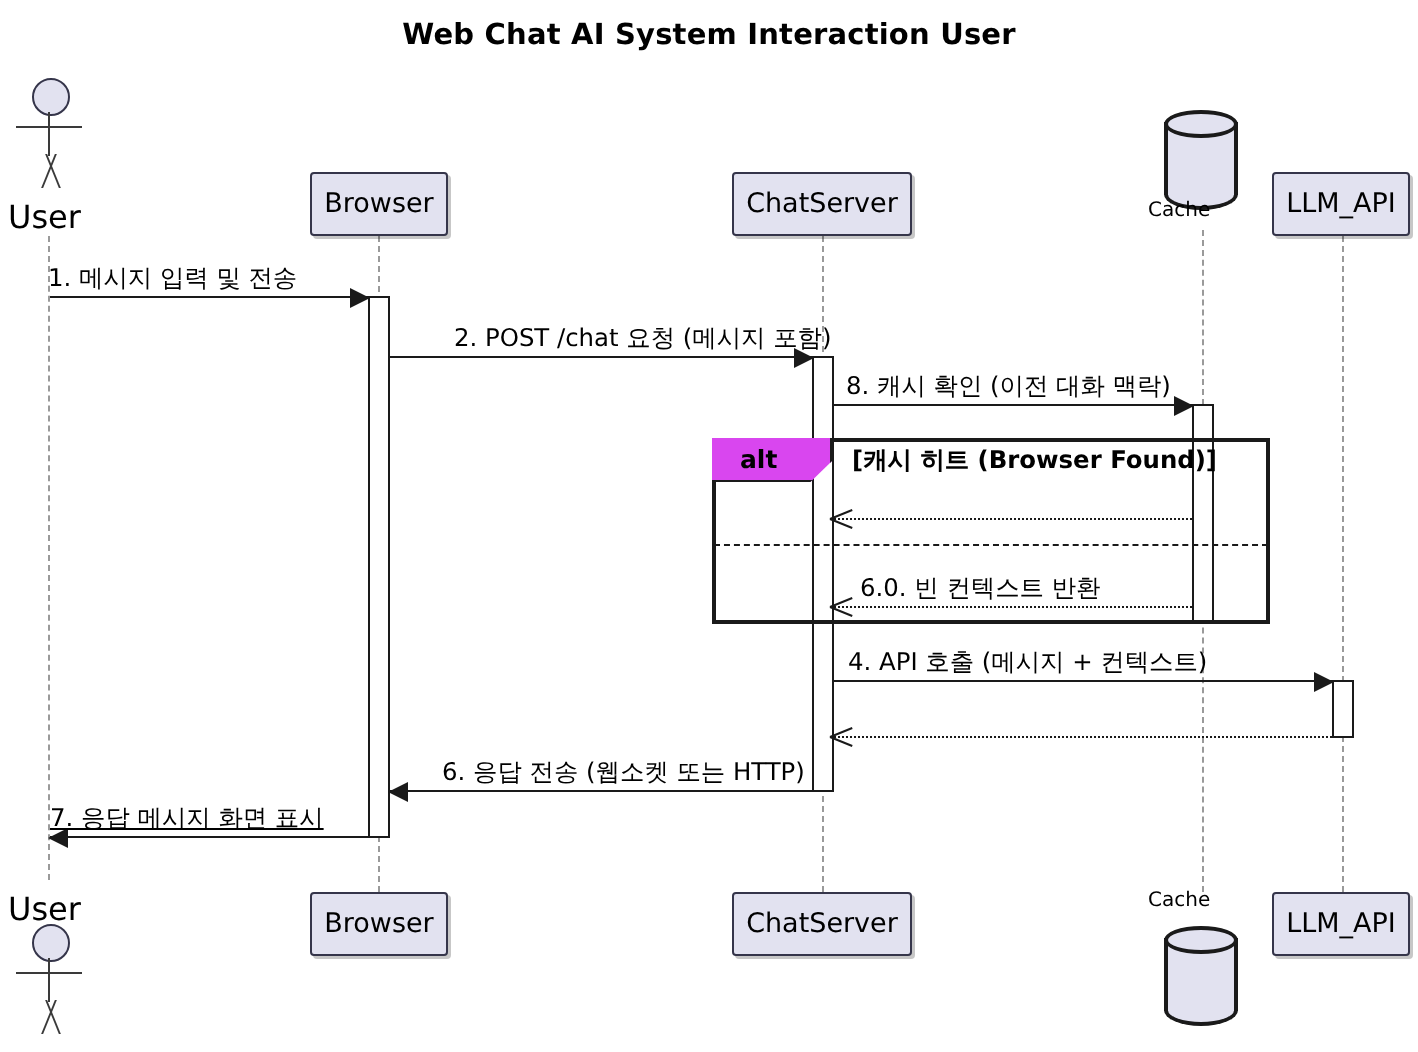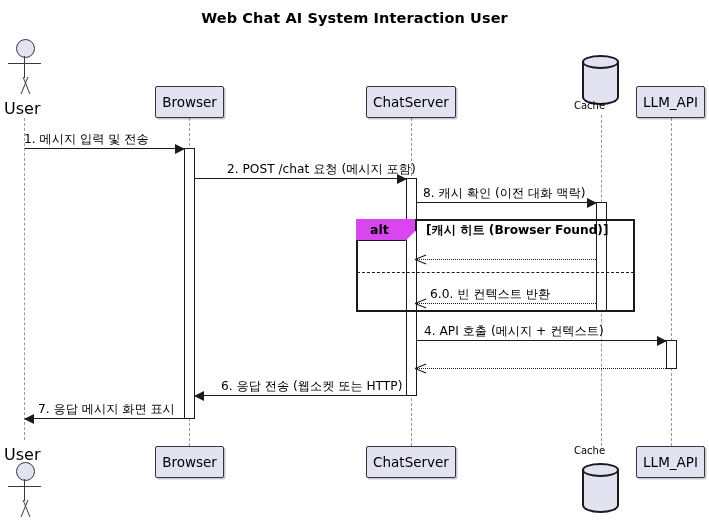--- a/index.html
+++ b/index.html
@@ -180,21 +180,21 @@
   </div>
 
   <div class="msg solid" style="left:195px;top:395px;width:211px;">
     <div class="arrow left"></div>
   </div>
   <div class="msg-label" style="left:221px;top:378px;">6. 응답 전송 (웹소켓 또는 HTTP)</div>
 
   <div class="msg solid" style="left:25px;top:418px;width:159px;">
     <div class="arrow left"></div>
   </div>
-  <div class="msg-label" style="left:38px;top:401px;">7. 응답 메시지 화면 표시</div>
+  <div class="msg-label" style="left:25px;top:401px;text-decoration:underline;">7. 응답 메시지 화면 표시</div>
 
   <div class="actor-label" style="left:4px;top:445px;">User</div>
   <div class="actor" style="left:16px;top:462px;">
     <div class="head"></div>
     <div class="body"></div>
     <div class="arms"></div>
     <div class="leg1"></div>
     <div class="leg2"></div>
   </div>
 

